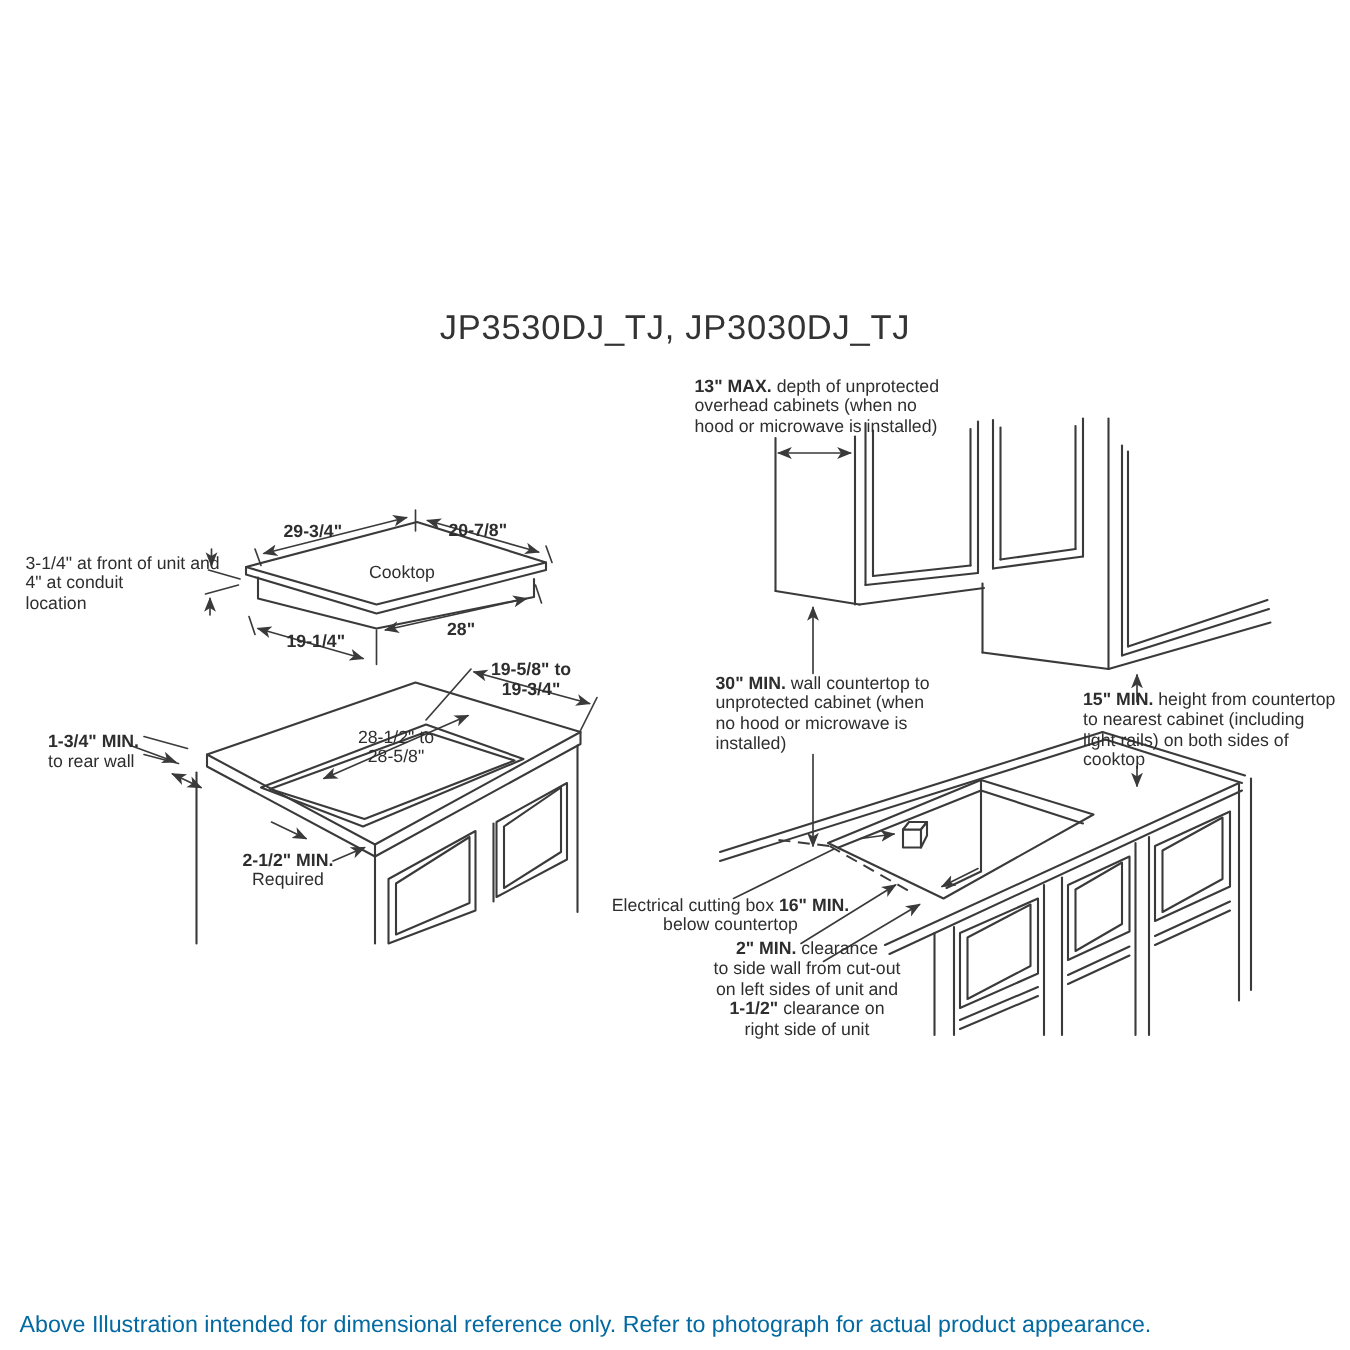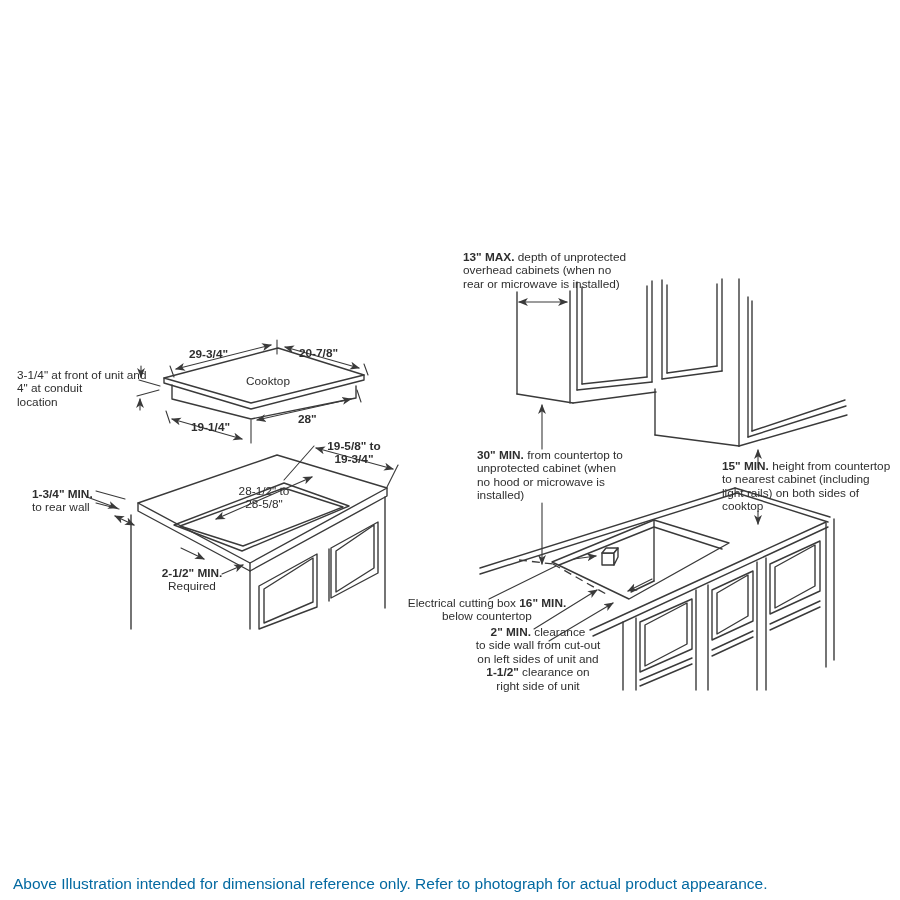--- a/index.html
+++ b/index.html
@@ -168,24 +168,25 @@
       <path class="ln" d="M717,593 L748,575 L748,616 L717,634 Z"></path>
       <line class="ln" x1="712" y1="650" x2="753" y2="631"></line>
       <line class="ln" x1="712" y1="656" x2="753" y2="637"></line>
       <path class="ln" d="M770,564 L820,541 L820,591 L770,614 Z"></path>
       <path class="ln" d="M775,567 L815,545 L815,586 L775,608 Z"></path>
       <line class="ln" x1="770" y1="624" x2="820" y2="601"></line>
       <line class="ln" x1="770" y1="630" x2="820" y2="607"></line>
     </g>
   </svg>
 
+  <div id="title">JP3530DJ_TJ, JP3030DJ_TJ</div>
 
   <div class="label" style="left:463px;top:251px;width:220px"><span class="b">13" MAX.</span><span> depth of unprotected
 overhead cabinets (when no
-rear or microwave is installed)</span></div>
+hood or microwave is installed)</span></div>
 
   <div class="label" style="left:17px;top:369px;width:150px"><span>3-1/4" at front of unit and
 4" at conduit
 location</span></div>
 
   <div class="label" style="left:189px;top:348px"><span class="b">29-3/4"</span></div>
 
   <div class="label" style="left:299px;top:347px"><span class="b">20-7/8"</span></div>
 
   <div class="label" style="left:246px;top:375px"><span>Cooktop</span></div>
@@ -200,21 +201,21 @@
   <div class="label" style="left:32px;top:488px"><span class="b">1-3/4" MIN.</span><span>
 to rear wall</span></div>
 
   <div class="label c" style="left:219px;top:485px;width:90px"><span>28-1/2" to
 28-5/8"</span></div>
 
   <div class="label c" style="left:147px;top:567px;width:90px"><span class="b">2-1/2" MIN.</span><span>
 Required</span></div>
 
 
-  <div class="label" style="left:477px;top:449px;width:185px"><span class="b">30" MIN.</span><span> from countertop to
+  <div class="label" style="left:477px;top:449px;width:185px"><span class="b">30" MIN.</span><span> wall countertop to
 unprotected cabinet (when
 no hood or microwave is
 installed)</span></div>
 
   <div class="label" style="left:722px;top:460px;width:175px"><span class="b">15" MIN.</span><span> height from countertop
 to nearest cabinet (including
 light rails) on both sides of
 cooktop</span></div>
 
   <div class="label c" style="left:387px;top:597px;width:200px"><span>Electrical cutting box </span><span class="b">16" MIN.</span><span>

